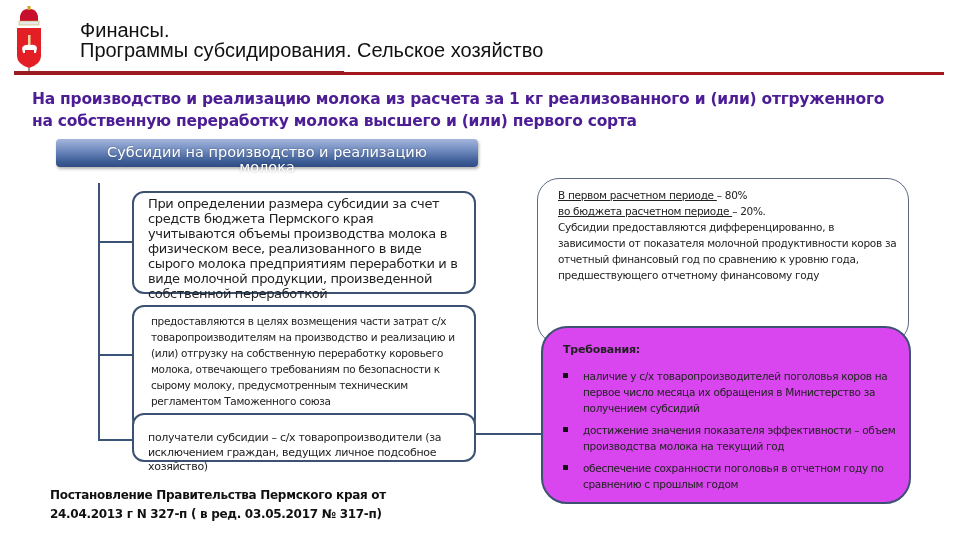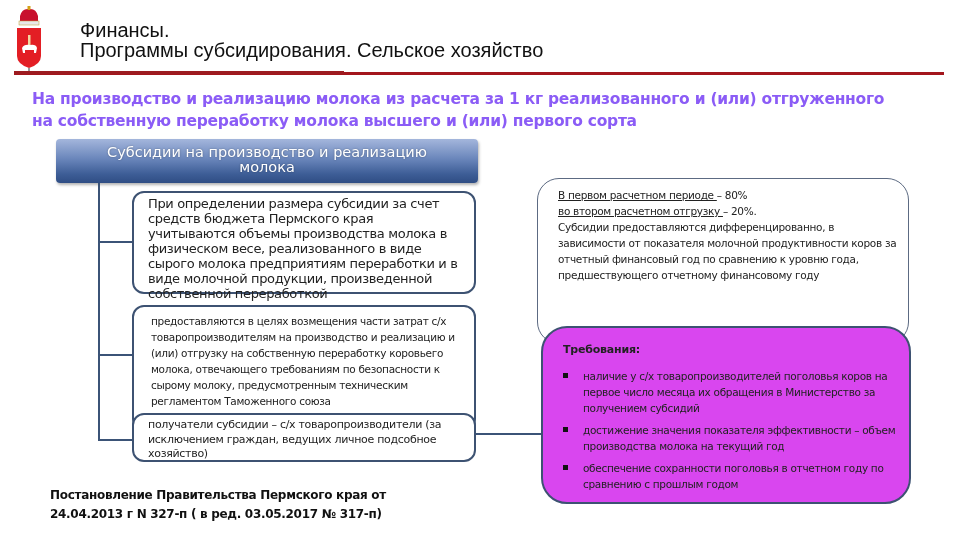--- a/index.html
+++ b/index.html
@@ -4,33 +4,33 @@
   <style>
     * { box-sizing: border-box; margin: 0; padding: 0; }
     html, body { width: 960px; height: 540px; background: #ffffff; overflow: hidden; }
     body { position: relative; font-family: "Liberation Sans", sans-serif; color: #111; }
 
     .emblem { position: absolute; left: 14px; top: 6px; width: 30px; height: 68px; }
     .header-title { position: absolute; left: 80px; top: 20px; font-family: "Liberation Sans", sans-serif; font-size: 20px; line-height: 20px; color: #111; }
     .header-rule { position: absolute; left: 14px; top: 72px; width: 930px; height: 3px; background: #a3161c; }
     .header-rule::before { content: ""; position: absolute; left: 0; top: -1px; width: 330px; height: 3px; background: #9c1b20; }
 
-    .subtitle { position: absolute; left: 32px; top: 88px; width: 900px; font-family: "DejaVu Sans", sans-serif; font-weight: bold; font-size: 15.5px; line-height: 22px; color: #8b5cf6; letter-spacing: -0.25px; }
+    .subtitle { position: absolute; left: 32px; top: 88px; width: 900px; font-family: "DejaVu Sans", sans-serif; font-weight: bold; font-size: 15.5px; line-height: 22px; color: #4c1d95; letter-spacing: -0.25px; }
 
-    .main-header { position: absolute; left: 56px; top: 139px; width: 422px; height: 44px; border-radius: 4px;
+    .main-header { position: absolute; left: 56px; top: 139px; width: 422px; height: 28px; border-radius: 4px;
       background: linear-gradient(to bottom, #a4b6dc 0%, #6a86bb 45%, #3d5d96 80%, #2f4d84 100%);
       box-shadow: 1px 2px 3px rgba(0,0,0,0.3);
       color: #fff; text-align: center; font-family: "DejaVu Sans", sans-serif; font-size: 14.5px; line-height: 15px; padding-top: 6px; text-shadow: 0 0 2px rgba(0,0,0,0.35); }
 
     .connector { position: absolute; background: #3b5377; }
 
     .box { position: absolute; border: 2px solid #3d5272; border-radius: 12px; background: #fff; font-family: "DejaVu Sans", sans-serif; color: #222; }
     .box-1 { left: 132px; top: 191px; width: 344px; height: 103px; padding: 3px 10px 0 14px; font-size: 13px; line-height: 15px; letter-spacing: -0.35px; }
     .box-2 { left: 132px; top: 305px; width: 344px; height: 126px; padding: 6px 6px 8px 17px; font-size: 10.5px; line-height: 16px; letter-spacing: -0.3px; }
-    .box-3 { left: 132px; top: 413px; width: 344px; height: 49px; padding: 3px 6px 0 14px; font-size: 11px; line-height: 14.5px; letter-spacing: -0.3px; }
+    .box-3 { left: 132px; top: 413px; width: 344px; height: 49px; padding: 16px 6px 0 14px; font-size: 11px; line-height: 14.5px; letter-spacing: -0.3px; }
 
     .box-right-1 { position: absolute; left: 537px; top: 178px; width: 372px; height: 166px; border: 1.5px solid #5c6a82; border-radius: 22px; background: #fff; padding: 8px 10px 0 20px; font-family: "DejaVu Sans", sans-serif; font-size: 10.5px; line-height: 16px; letter-spacing: -0.3px; color: #222; }
     .box-right-1 .u { text-decoration: underline; }
 
     .box-right-2 { position: absolute; left: 541px; top: 326px; width: 370px; height: 178px; border: 2px solid #3d5272; border-radius: 26px; background: #d946ef; padding: 14px 8px 0 20px; font-family: "DejaVu Sans", sans-serif; font-size: 10.5px; line-height: 16px; letter-spacing: -0.3px; color: #222; }
     .req-title { font-weight: bold; font-size: 11px; margin-bottom: 10px; letter-spacing: -0.2px; }
     .req-list { list-style: none; }
     .req-item { position: relative; padding-left: 20px; margin-bottom: 6px; }
     .req-bullet { position: absolute; left: 0; top: 5px; width: 5px; height: 5px; background: #111; }
 
@@ -77,21 +77,21 @@
 </div>
 <div class="box box-2">
   <span>предоставляются в целях возмещения части затрат с/х товаропроизводителям  на производство и реализацию и (или) отгрузку на собственную переработку коровьего молока, отвечающего требованиям по безопасности к сырому молоку, предусмотренным техническим регламентом Таможенного союза</span>
 </div>
 <div class="box box-3">
   <span>получатели субсидии – с/х товаропроизводители (за исключением граждан, ведущих личное подсобное хозяйство)</span>
 </div>
 
 <div class="box-right-1">
   <div><span class="u">В первом расчетном периоде </span><span>– 80%</span></div>
-  <div><span class="u">во втором расчетном отгрузку </span><span>– 20%.</span></div>
+  <div><span class="u">во бюджета расчетном периоде </span><span>– 20%.</span></div>
   <div>Субсидии предоставляются дифференцированно, в зависимости от показателя молочной продуктивности коров за отчетный финансовый год по сравнению к уровню года, предшествующего отчетному финансовому году</div>
 </div>
 
 <div class="box-right-2">
   <div class="req-title">Требования:</div>
   <ul class="req-list">
     <li class="req-item">
       <span class="req-bullet"></span>
       <span>наличие у с/х товаропроизводителей поголовья коров на первое число месяца их обращения в Министерство за получением субсидий</span>
     </li>

